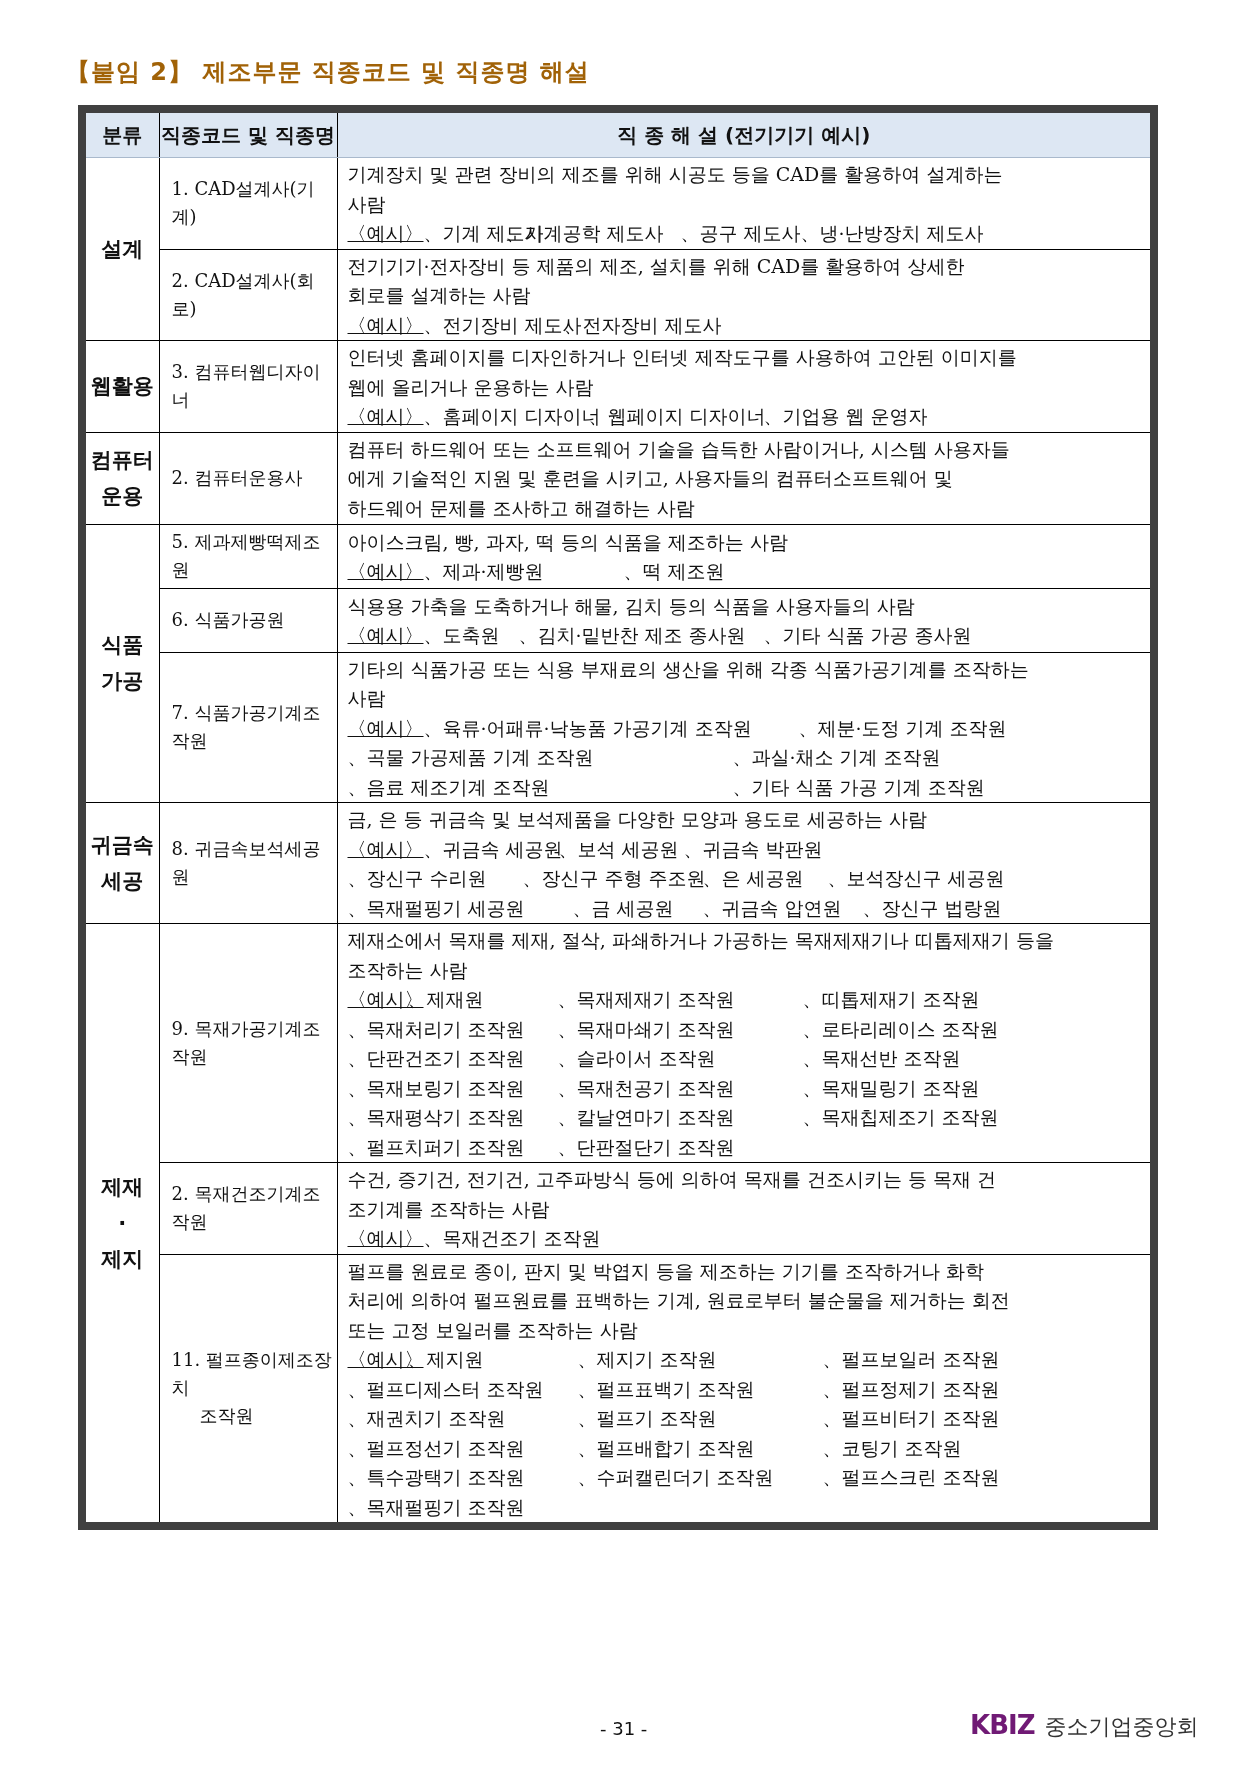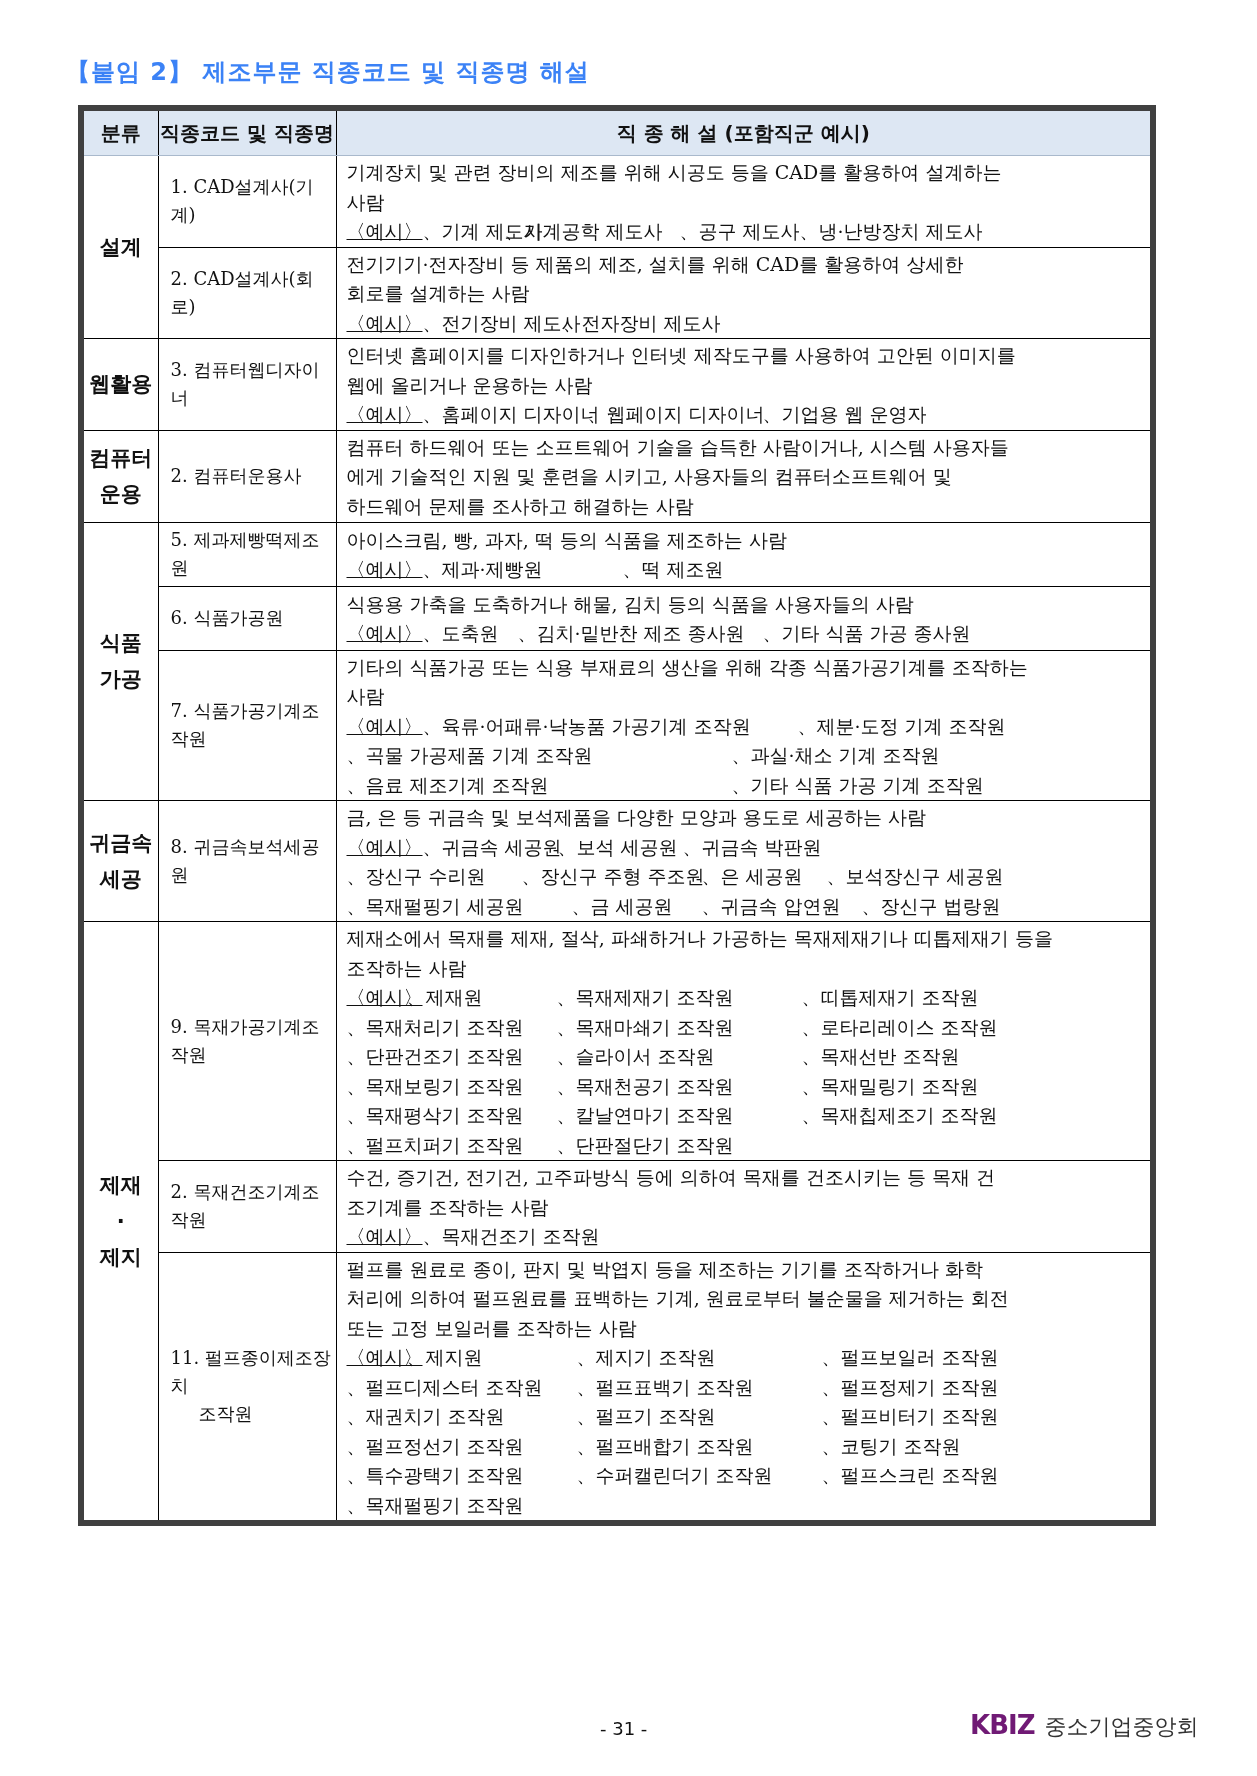--- a/index.html
+++ b/index.html
@@ -1,21 +1,21 @@
 <!DOCTYPE html>
 <html><head>
 <meta charset="utf-8">
 <style>
   html, body { margin:0; padding:0; background:#ffffff; }
   body { width:1257px; height:1776px; position:relative; overflow:hidden;
          font-family: "DejaVu Serif", "Liberation Serif", serif; color:#111; }
   .title { position:absolute; left:66px; top:56px; font-family:"DejaVu Sans", sans-serif;
-           font-weight:bold; font-size:24px; letter-spacing:1px; color:#3b82f6; }
+           font-weight:bold; font-size:24px; letter-spacing:1px; color:#a16207; }
   table.main { position:absolute; left:78px; top:105px; width:1072px; border-collapse:collapse;
-               table-layout:fixed; border:6px solid #404040; }
+               table-layout:fixed; border:8px solid #404040; }
   table.main td, table.main th { border:1px solid #000; vertical-align:middle; padding:0; }
   table.main tr.head th { background:#dde7f3; height:44px; font-family:"DejaVu Sans", sans-serif;
               font-weight:bold; font-size:20px; border-bottom:1px solid #a9b9cc; }
   table.main tr.head th.c1, table.main tr.head th.c2 { border-right:1px solid #000; }
   .cat { font-family:"DejaVu Sans", sans-serif; font-weight:bold; font-size:21px; text-align:center;
          line-height:36px;margin-top:20px; }
   .code { font-size:18px; padding-left:12px !important; line-height:28px; }
   .code .sub { padding-left:28px; display:block; }
   .desc { font-size:19px; line-height:29.5px; padding:2px 8px 0 10px !important; text-align:justify; }
   .desc .line { white-space:nowrap; }
@@ -35,21 +35,21 @@
 <table class="main">
   <colgroup>
     <col style="width:77px">
     <col style="width:178px">
     <col style="width:817px">
   </colgroup>
   <tbody>
       <tr class="head">
     <th class="c1">분류</th>
     <th class="c2">직종코드 및 직종명</th>
-    <th>직 종 해 설 (포함직군 예시)</th>
+    <th>직 종 해 설 (전기기기 예시)</th>
   </tr>
 
   <tr style="height:88px">
     <td class="cat" rowspan="2"><span>설계</span></td>
     <td class="code">1. CAD설계사(기계)</td>
     <td class="desc">
       <div class="line">기계장치 및 관련 장비의 제조를 위해 시공도 등을 CAD를 활용하여 설계하는</div>
       <div class="line">사람</div>
       <div class="grid">
         <span class="ex">〈예시〉</span>

